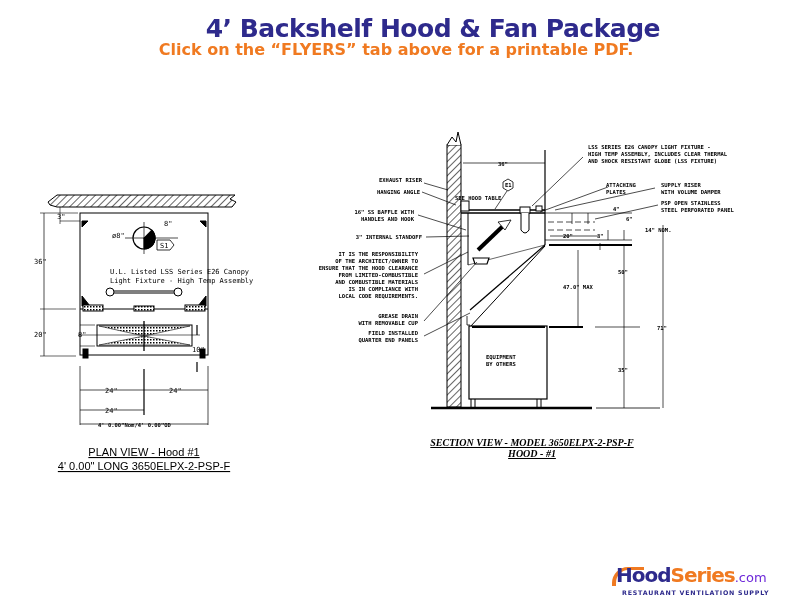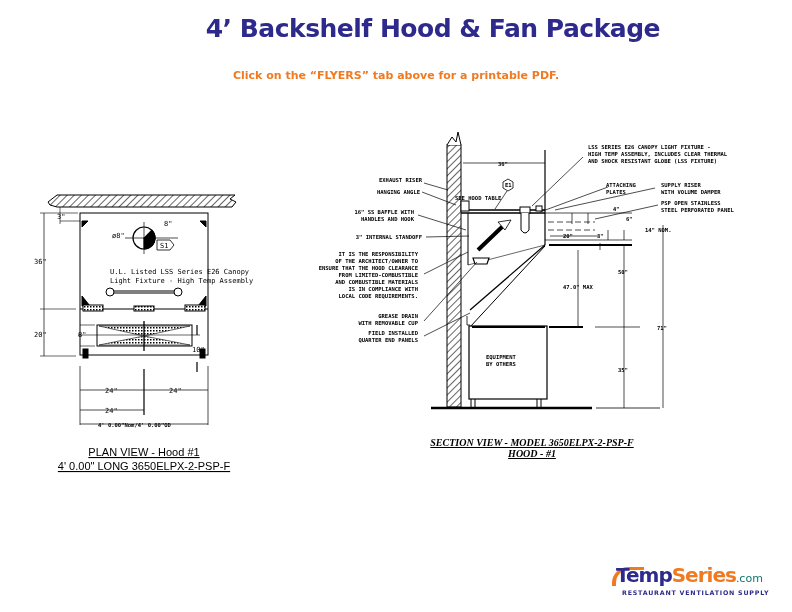--- a/index.html
+++ b/index.html
@@ -1,28 +1,28 @@
 <!DOCTYPE html>
 <html><head>
 <meta charset="utf-8">
 <style>
   html,body{margin:0;padding:0;background:#ffffff;}
   body{width:792px;height:612px;position:relative;overflow:hidden;font-family:"DejaVu Sans",sans-serif;}
   .title{position:absolute;left:0;width:660px;top:14px;text-align:right;font-family:"DejaVu Sans",sans-serif;font-weight:bold;font-size:25px;color:#2e2a8c;letter-spacing:-0.5px;}
-  .subtitle{position:absolute;left:0;width:792px;top:69px;text-align:center;font-family:"DejaVu Sans",sans-serif;font-weight:bold;font-size:11px;color:#f07a21;}
+  .subtitle{position:absolute;left:0;width:792px;top:40px;text-align:center;font-family:"DejaVu Sans",sans-serif;font-weight:bold;font-size:16px;color:#f07a21;}
   svg{position:absolute;left:0;top:0;}
   .cadsm{font-family:"DejaVu Sans Mono",monospace;font-size:5.5px;font-weight:bold;fill:#000;}
   .cadpl{font-family:"DejaVu Sans Mono",monospace;font-size:7px;fill:#000;}
   .ptitle{font-family:"Liberation Sans",sans-serif;font-size:11px;fill:#000;}
   .stitle{font-family:"Liberation Serif",serif;font-size:10px;font-style:italic;font-weight:bold;fill:#000;}
   .logo{position:absolute;left:612px;top:563px;width:175px;height:40px;}
   .logo-main{position:absolute;left:4px;top:0;font-family:"DejaVu Sans",sans-serif;font-weight:bold;font-size:20px;letter-spacing:-1px;white-space:nowrap;}
   .logo-hood{color:#2e2a8c;}
   .logo-filters{color:#f07a21;}
-  .logo-com{color:#0f766e;font-weight:normal;font-size:11px;letter-spacing:0;}
+  .logo-com{color:#6d28d9;font-weight:normal;font-size:13px;letter-spacing:0;}
   .logo-tag{position:absolute;left:10px;top:26px;font-family:"DejaVu Sans",sans-serif;font-weight:bold;font-size:6.3px;color:#2e2a8c;letter-spacing:0.8px;white-space:nowrap;}
   .logo-swoosh{position:absolute;left:0;top:4px;width:28px;height:16px;border-left:4px solid #f07a21;border-top:3px solid #f07a21;border-radius:16px 0 0 0;}
 </style>
 </head>
 <body>
 
 <div class="title">4’ Backshelf Hood &amp; Fan Package</div>
 <div class="subtitle">Click on the “FLYERS” tab above for a printable PDF.</div>
 
 <svg width="792" height="612" viewBox="0 0 792 612">
@@ -228,16 +228,16 @@
     <text class="cadsm" x="657" y="330">71"</text>
 
     <text class="stitle" x="532" y="446" text-anchor="middle" text-decoration="underline">SECTION VIEW - MODEL 3650ELPX-2-PSP-F</text>
     <text class="stitle" x="532" y="457" text-anchor="middle" text-decoration="underline">HOOD - #1</text>
   </g>
 </svg>
 
 <div class="logo">
   <div class="logo-swoosh"></div>
   <div class="logo-main">
-    <span class="logo-hood">Temp</span><span class="logo-filters">Series</span><span class="logo-com">.com</span>
+    <span class="logo-hood">Hood</span><span class="logo-filters">Series</span><span class="logo-com">.com</span>
   </div>
   <div class="logo-tag">RESTAURANT VENTILATION SUPPLY</div>
 </div>
 
 </body></html>

